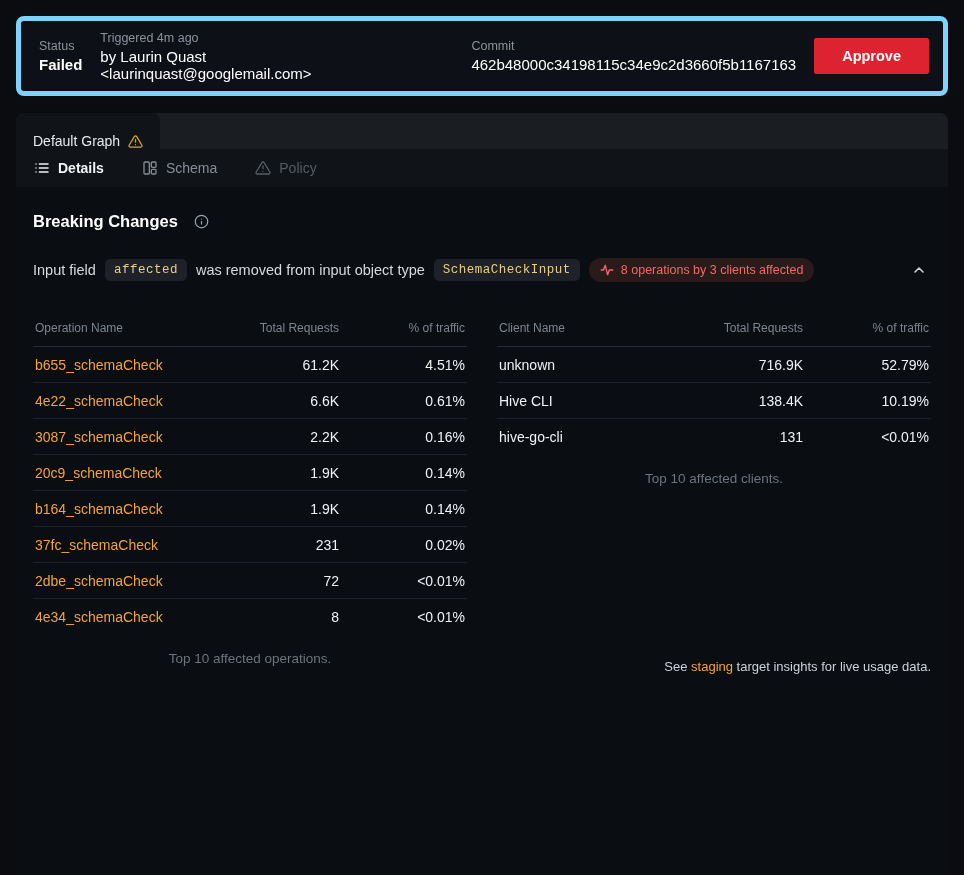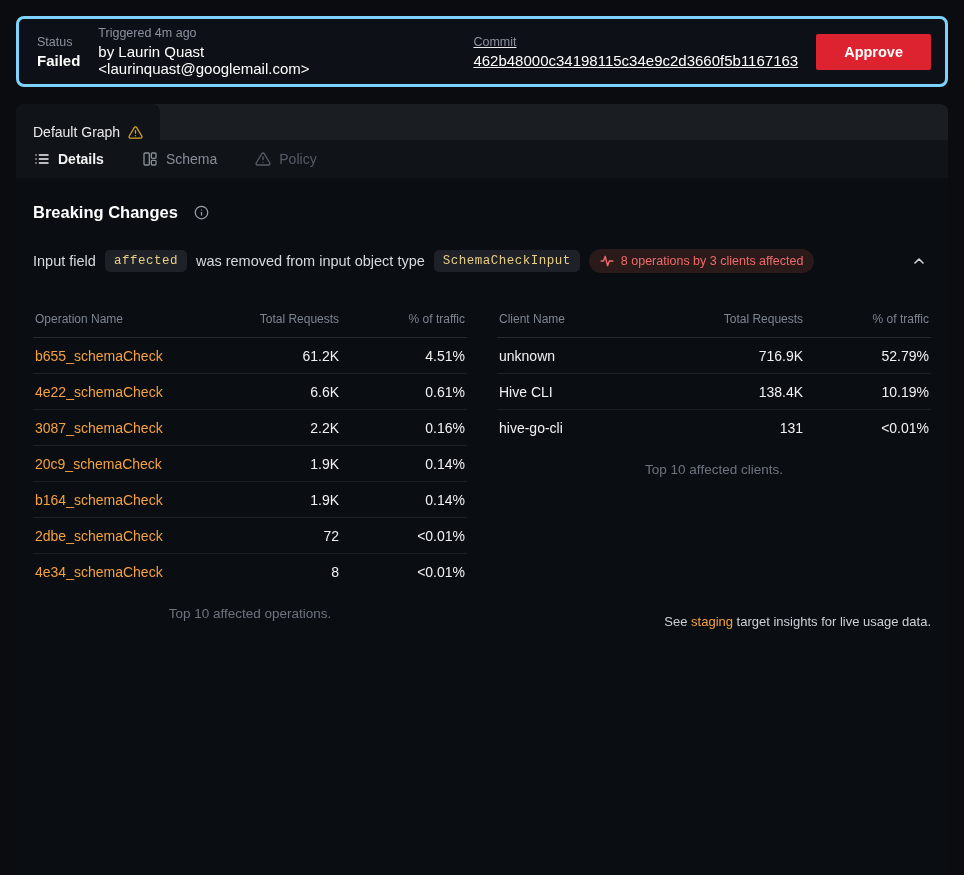--- a/index.html
+++ b/index.html
@@ -7,29 +7,29 @@
   body {
     background:#0a0c0f;
     font-family:"Liberation Sans","DejaVu Sans",sans-serif;
     color:#e8eaec;
     overflow:hidden;
   }
   
   .header-card {
     margin:16px 16px 0 16px;
     background:#0d1016;
-    border:3px solid #7dd3fc;
+    border:5px solid #7dd3fc;
     border-radius:8px;
-    height:71px;
+    height:80px;
     display:flex;
     align-items:center;
     padding:0 14px 0 18px;
   }
   .hc-col { display:flex; flex-direction:column; gap:3px; margin-right:18px; }
-  .hc-commit { margin-left:44px;text-decoration:underline; }
+  .hc-commit { margin-left:44px; }
   .hc-label { font-size:12.5px; color:#8b929e; }
   .hc-value { font-size:15px; color:#ffffff; }
   .hc-strong { font-weight:700; }
   .spacer { flex:1; }
   .approve-btn {
     background:#dd232f;
     color:#ffffff;
     font-family:inherit;
     font-size:14.5px;
     font-weight:700;
@@ -288,20 +288,25 @@
               <td class="num">1.9K</td>
               <td class="num">0.14%</td>
             </tr>
 
             <tr>
               <td><a class="op-link">b164_schemaCheck</a></td>
               <td class="num">1.9K</td>
               <td class="num">0.14%</td>
             </tr>
 
+            <tr>
+              <td><a class="op-link">37fc_schemaCheck</a></td>
+              <td class="num">231</td>
+              <td class="num">0.02%</td>
+            </tr>
 
             <tr>
               <td><a class="op-link">2dbe_schemaCheck</a></td>
               <td class="num">72</td>
               <td class="num">&lt;0.01%</td>
             </tr>
 
             <tr>
               <td><a class="op-link">4e34_schemaCheck</a></td>
               <td class="num">8</td>

